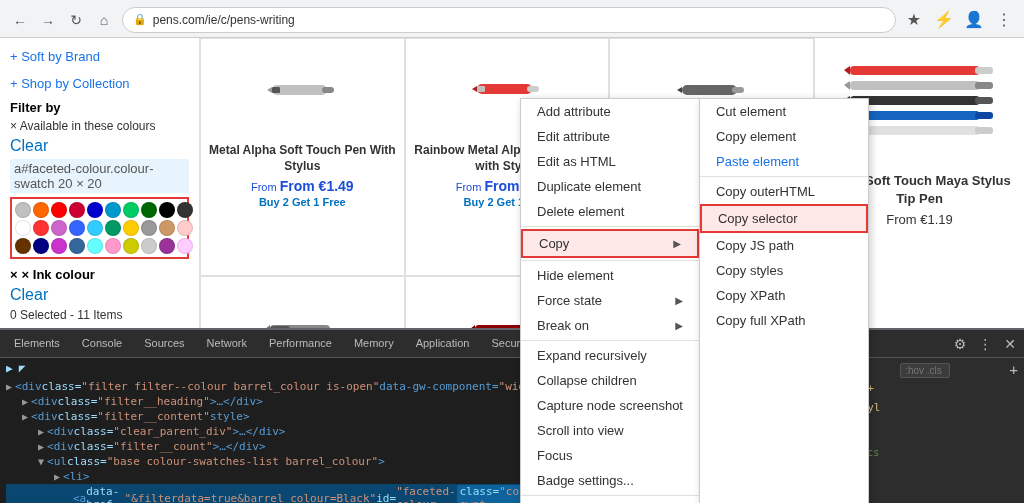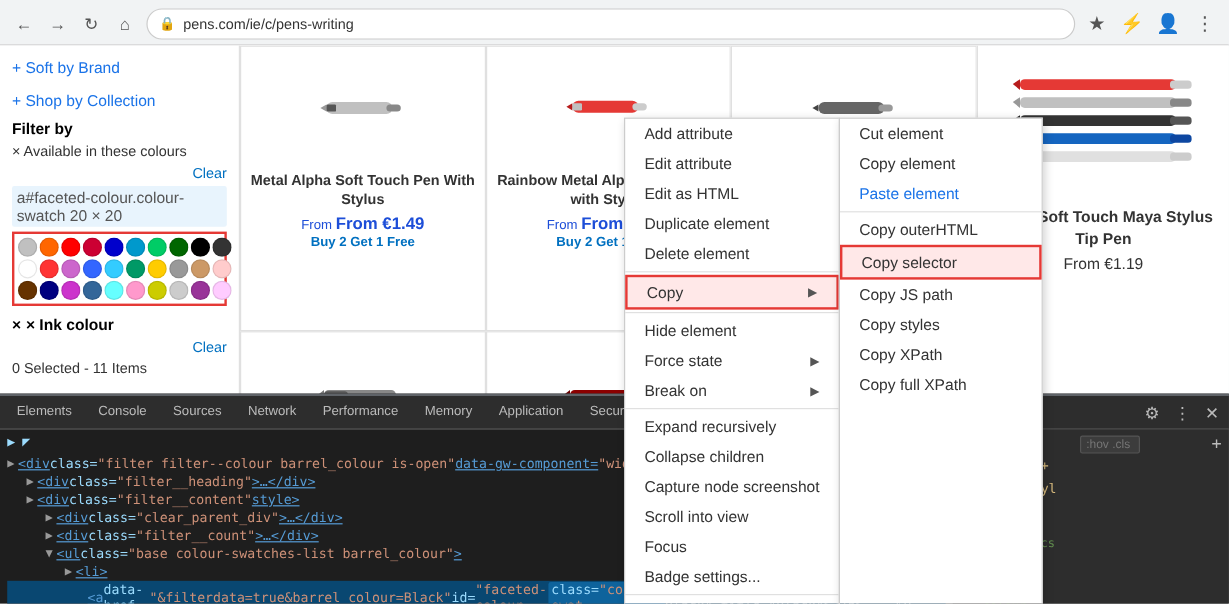--- a/index.html
+++ b/index.html
@@ -49,21 +49,21 @@
       overflow: hidden;
       font-size: 13px;
     }
     .sidebar-section { margin-bottom: 6px; }
     .sidebar-link {
       color: #1a73e8; font-size: 13px; cursor: pointer; display: flex; align-items: center; gap: 4px;
       padding: 3px 0; text-decoration: none;
     }
     .filter-by { font-size: 13px; font-weight: 600; margin: 6px 0 4px; }
     .available-colours { font-size: 12px; color: #333; margin-bottom: 4px; }
-    .clear-link { color: #0070c0; font-size: 12px; cursor: pointer; text-decoration: none; display: block; margin-bottom: 4px; text-align: right; }
+    .clear-link { color: #0070c0; font-size: 16px; cursor: pointer; text-decoration: none; display: block; margin-bottom: 4px; }
     .swatch-selector-label {
       font-size: 13px; color: #555; margin-bottom: 4px;
       background: #e8f4fd; padding: 2px 4px; border-radius: 2px;
     }
     .swatch-grid {
       display: grid; grid-template-columns: repeat(10, 16px); gap: 2px;
       border: 2px solid #e53935; padding: 3px; margin-bottom: 8px;
     }
     .swatch {
       width: 16px; height: 16px; border-radius: 50%; cursor: pointer;
@@ -193,21 +193,21 @@
     }
     .devtools-actions { margin-left: auto; display: flex; gap: 4px; }
     .devtools-action-btn { color: #bbb; cursor: pointer; font-size: 14px; padding: 2px 4px; }
 
     .devtools-body { display: flex; flex: 1; overflow: hidden; }
     .devtools-left { flex: 1; overflow: hidden; padding: 4px 6px; font-size: 11px; font-family: monospace; color: #d4d4d4; }
     .devtools-right { width: 230px; background: #2d2d2d; border-left: 1px solid #555; padding: 4px 6px; font-size: 11px; font-family: monospace; color: #d4d4d4; }
 
     .dom-line { display: flex; align-items: center; padding: 1px 0; }
     .dom-triangle { color: #999; margin-right: 3px; cursor: pointer; font-size: 10px; }
-    .dom-tag { color: #569cd6; text-decoration: underline; }
+    .dom-tag { color: #569cd6; }
     .dom-attr { color: #9cdcfe; }
     .dom-attr-val { color: #ce9178; }
     .dom-text { color: #d4d4d4; }
     .dom-line.selected { background: #094771; }
 
     .styles-header { display: flex; align-items: center; justify-content: space-between; margin-bottom: 4px; }
     .styles-title { color: #bbb; font-size: 11px; }
     .styles-filter { background: #3c3c3c; border: 1px solid #555; color: #d4d4d4; font-size: 10px; padding: 1px 4px; border-radius: 2px; width: 50px; }
     .styles-add-btn { color: #bbb; cursor: pointer; font-size: 14px; }
     .style-rule { margin-bottom: 6px; }

